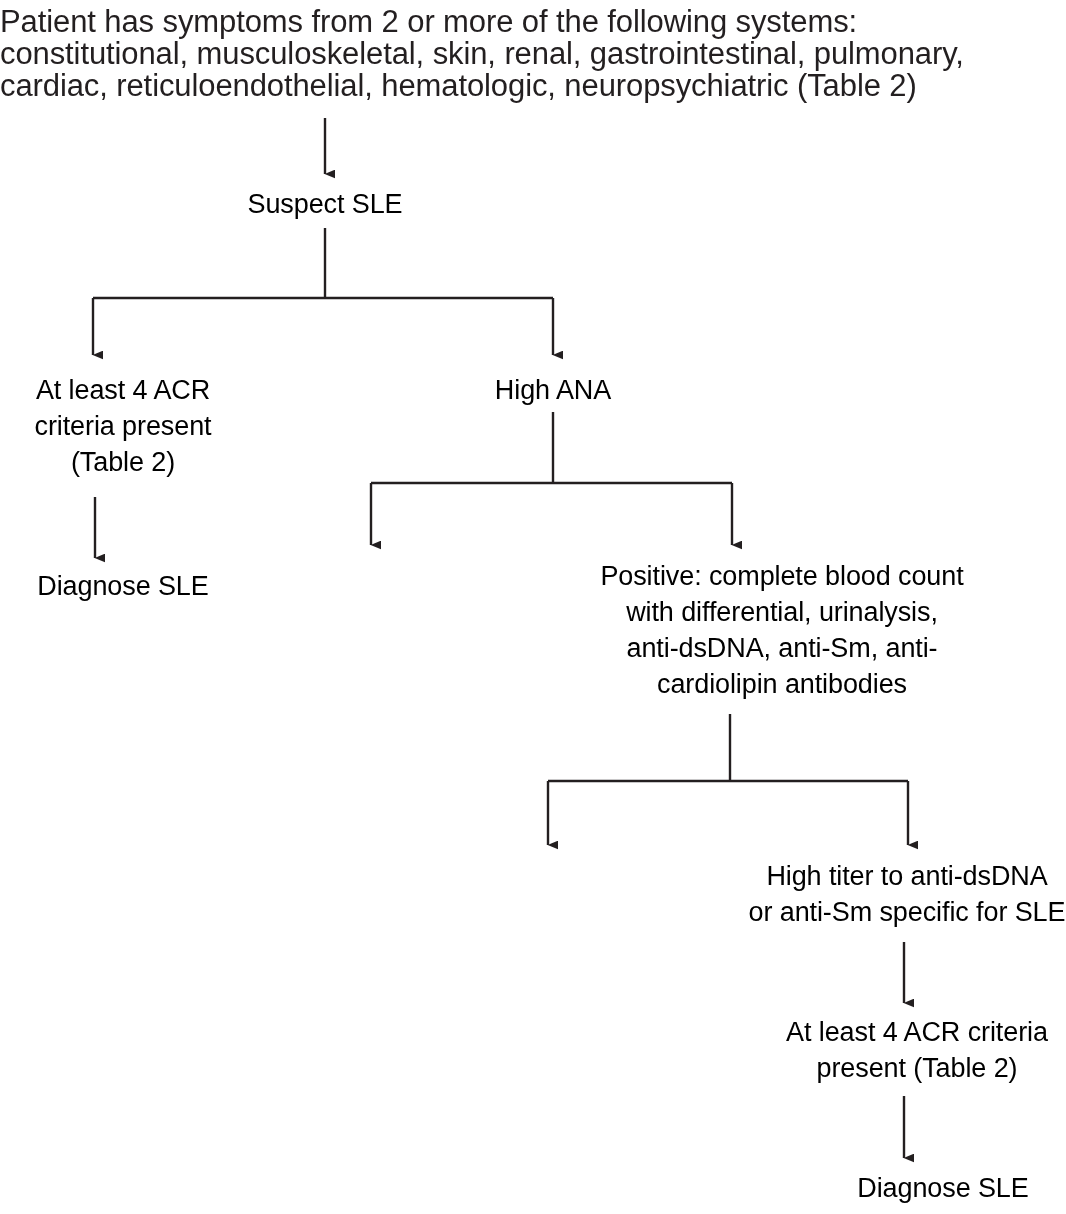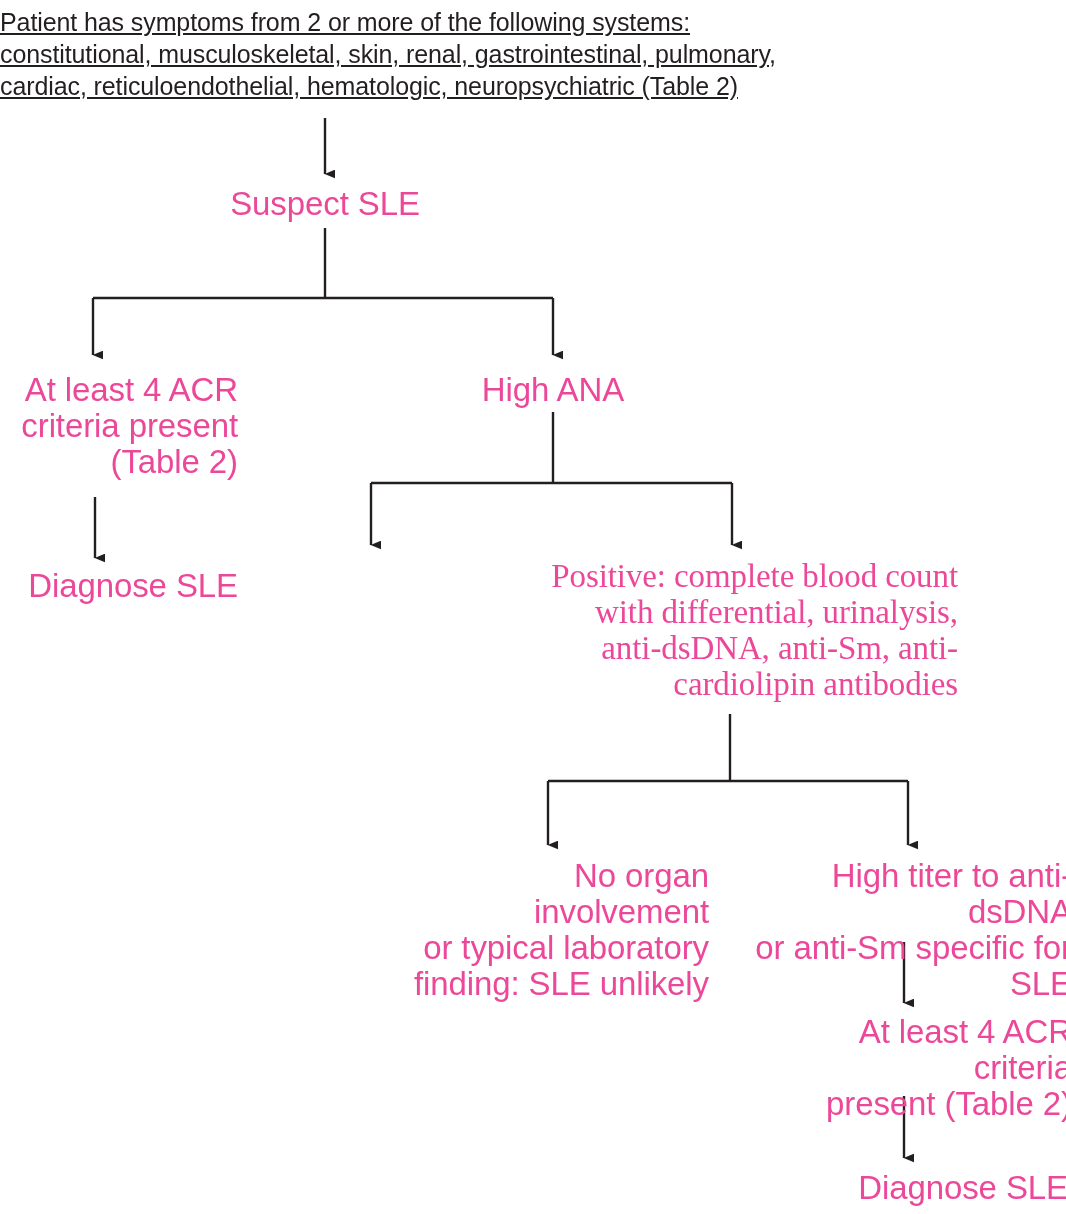--- a/index.html
+++ b/index.html
@@ -13,48 +13,47 @@
   }
   #canvas {
     position: relative;
     width: 1066px;
     height: 1214px;
     background: #ffffff;
     overflow: hidden;
   }
   .node {
     position: absolute;
-    color: #ec4899;
+    color: #000000;
     font-family: "Liberation Sans", sans-serif;
-    font-size: 33px;
+    font-size: 27px;
     line-height: 36px;
     white-space: pre-line;
     letter-spacing: -0.1px;
   }
   .node.center { text-align: center; }
-  .node.left   { text-align: right; }
+  .node.left   { text-align: center; }
   #edges {
     position: absolute;
     left: 0;
     top: 0;
     width: 1066px;
     height: 1214px;
     pointer-events: none;
   }
   .intro {
     position: absolute;
     left: 0px;
     top: 6px;
     width: 1060px;
     color: #231f20;
-    font-size: 25px;
+    font-size: 31px;
     line-height: 32px;
     white-space: pre-line;
     letter-spacing: -0.1px;
-    text-decoration: underline;
   }
 </style>
 </head>
 <body>
 
 <div id="canvas">
 
   <div class="intro">Patient has symptoms from 2 or more of the following systems:
 constitutional, musculoskeletal, skin, renal, gastrointestinal, pulmonary,
 cardiac, reticuloendothelial, hematologic, neuropsychiatric (Table 2)</div>
@@ -96,28 +95,25 @@
 
   <div class="node left" style="left:8px; top:372px; width:230px;">At least 4 ACR
 criteria present
 (Table 2)</div>
 
   <div class="node left" style="left:8px; top:568px; width:230px;">Diagnose SLE</div>
 
   <div class="node center" style="left:433px; top:372px; width:240px;">High ANA</div>
 
 
-  <div class="node left" style="left:538px; top:558px; width:420px;font-family:Liberation Serif, serif;">Positive: complete blood count
+  <div class="node left" style="left:572px; top:558px; width:420px;">Positive: complete blood count
 with differential, urinalysis,
 anti-dsDNA, anti-Sm, anti-
 cardiolipin antibodies</div>
 
-  <div class="node left" style="left:409px; top:858px; width:300px;">No organ involvement
-or typical laboratory
-finding: SLE unlikely</div>
 
   <div class="node left" style="left:742px; top:858px; width:330px;">High titer to anti-dsDNA
 or anti-Sm specific for SLE</div>
 
   <div class="node left" style="left:762px; top:1014px; width:310px;">At least 4 ACR criteria
 present (Table 2)</div>
 
   <div class="node left" style="left:818px; top:1170px; width:250px;">Diagnose SLE</div>
 
 </div>

